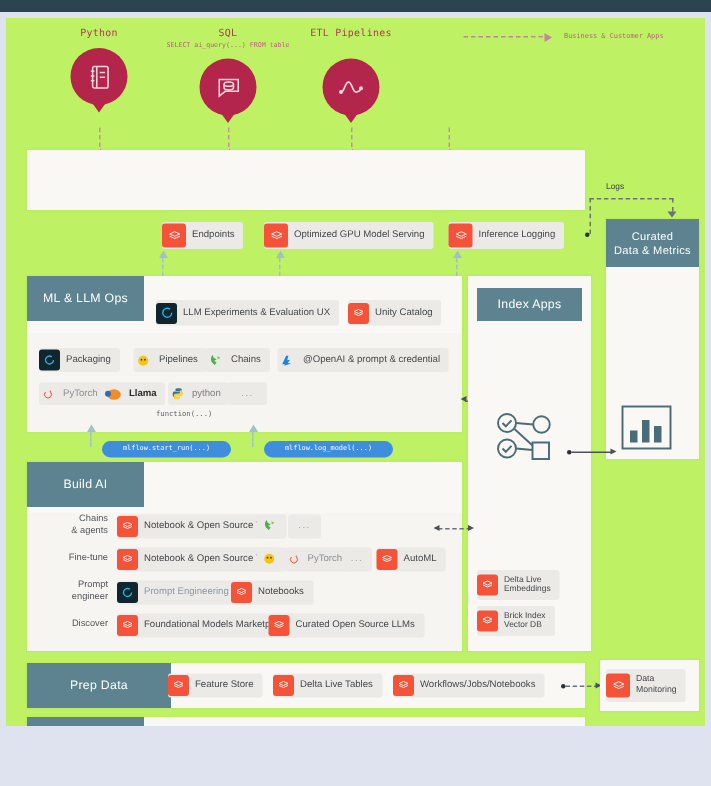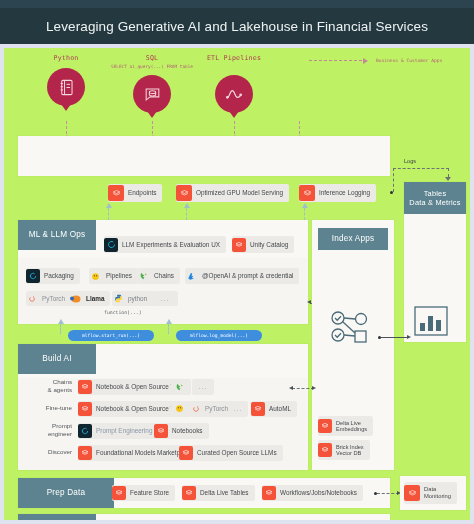--- a/index.html
+++ b/index.html
@@ -162,23 +162,20 @@
     position:absolute;color:#3d4348;font-size:5.6px;
   }
 </style>
 </head>
 <body>
 
 <div class="page">
 
   <div class="topbar"></div>
 
-  <div class="header">
-    <div class="header-title">Leveraging Generative AI and Lakehouse in Financial Services</div>
-  </div>
 
   <div class="canvas">
 
     <div class="consumers">
 
       <div class="consumer" style="left:22px;top:0;width:80px;">
         <div class="clabel">Python</div>
         <div class="bubble">
           <svg width="19" height="19" viewBox="0 0 24 24" fill="none" stroke="#f3d7de" stroke-width="1.3">
             <rect x="6" y="3" width="13" height="18" rx="1.5"></rect>
@@ -260,21 +257,21 @@
 
     <div class="dot" style="left:386px;top:143px;"></div>
     <div class="hline" style="left:389px;top:120px;width:56px;"></div>
     <div class="vline" style="left:389px;top:120px;height:24px;"></div>
     <div class="vline" style="left:444px;top:120px;height:9px;"></div>
     <div class="arrow-d" style="left:441px;top:129px;"></div>
     <div class="logs-label" style="left:400px;top:110px;">Logs</div>
 
     <div class="band" style="left:400px;top:134px;width:62px;height:160px;"></div>
     <div class="band-title" style="left:400px;top:134px;width:62px;height:32px;flex-direction:column;font-size:7.4px;">
-      <span>Tables</span>
+      <span>Curated</span>
       <span>Data &amp; Metrics</span>
     </div>
     <div style="position:absolute;left:410px;top:258px;">
       <svg width="34" height="30" viewBox="0 0 34 30" fill="none" stroke="#4a6b78" stroke-width="1.3">
         <rect x="1" y="1" width="32" height="28"></rect>
         <rect x="6" y="17" width="5" height="8" fill="#4a6b78" stroke="none"></rect>
         <rect x="14" y="10" width="5" height="15" fill="#4a6b78" stroke="none"></rect>
         <rect x="22" y="14" width="5" height="11" fill="#4a6b78" stroke="none"></rect>
       </svg>
     </div>

